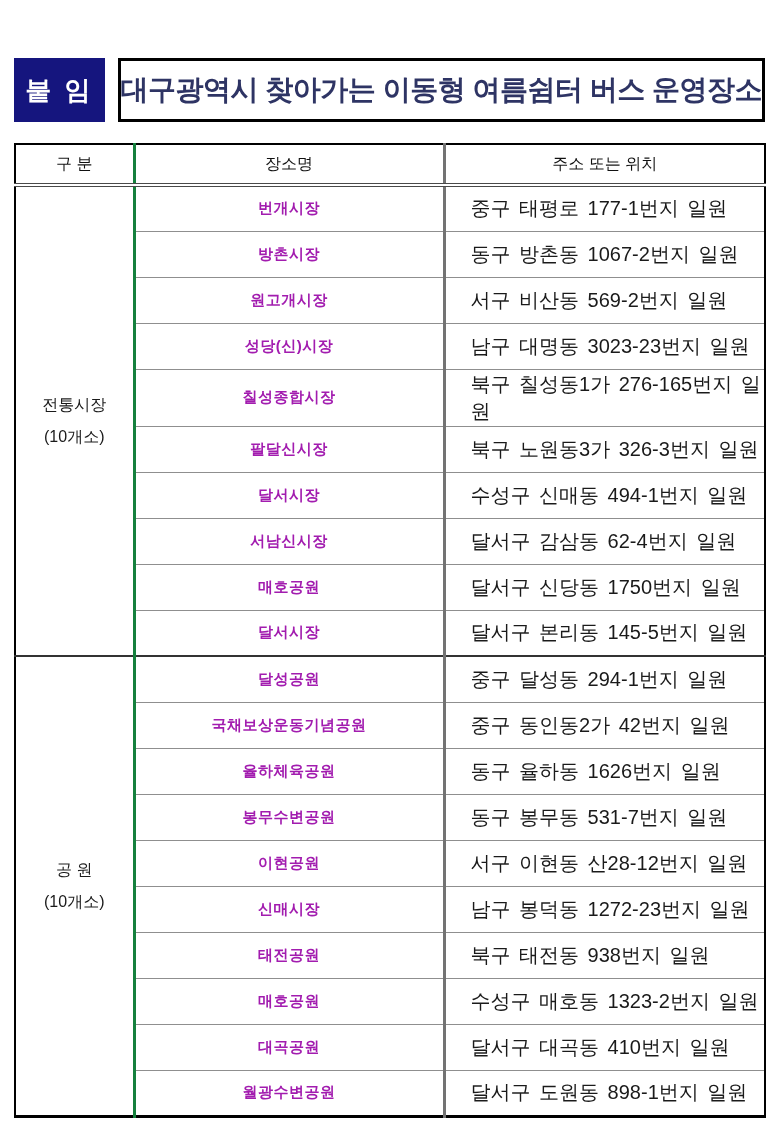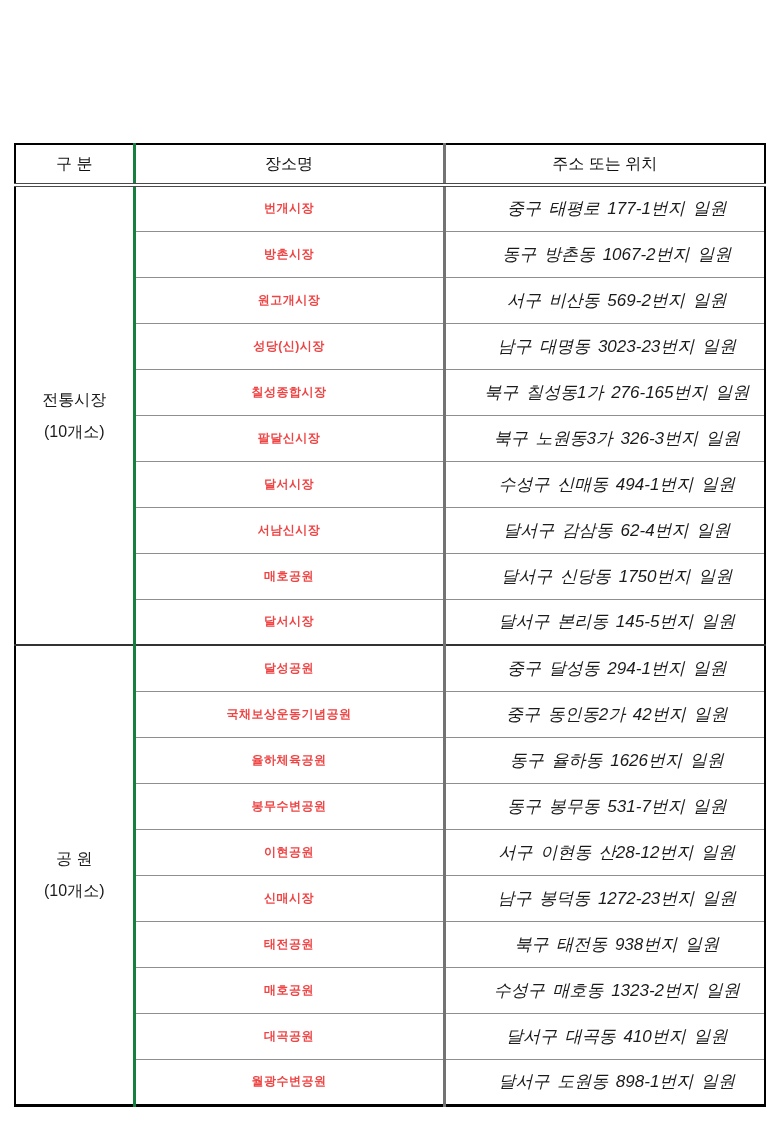--- a/index.html
+++ b/index.html
@@ -85,51 +85,52 @@
     text-align: center;
     vertical-align: middle;
     line-height: 2.0;
     color: #1a1a1a;
     margin-top: 7px;
   }
 
   
   td.place {
     font-weight: bold;
-    font-size: 12px;
+    font-size: 15px;
     text-align: center;
     vertical-align: middle;
-    color: #ef4444;
+    color: #a21caf;
     letter-spacing: 0.5px;
   }
   td.addr {
-    font-size: 17px;
-    text-align: center;
+    font-size: 20px;
+    text-align: left;
     vertical-align: middle;
     padding-left: 25px;
     color: #1a1a1a;
     word-spacing: 3px;
-    font-style: italic;
   }
 
   
   .loc-table tbody td { border-top: 1px solid #8f8f8f; }
 
   
   tbody.group-parks tr:first-child th,
   tbody.group-parks tr:first-child td {
     border-top: 2px solid #333333;
   }
 </style>
 </head>
 <body>
 
 <div class="page">
 
   <div class="header-row">
+    <div class="attach-box">붙 임</div>
+    <div class="title-box">대구광역시 찾아가는 이동형 여름쉼터 버스 운영장소</div>
   </div>
 
   <table class="loc-table">
     <colgroup>
       <col class="c-group">
         <col class="c-place">
         <col>
     </colgroup>
     <thead>
       <tr>

